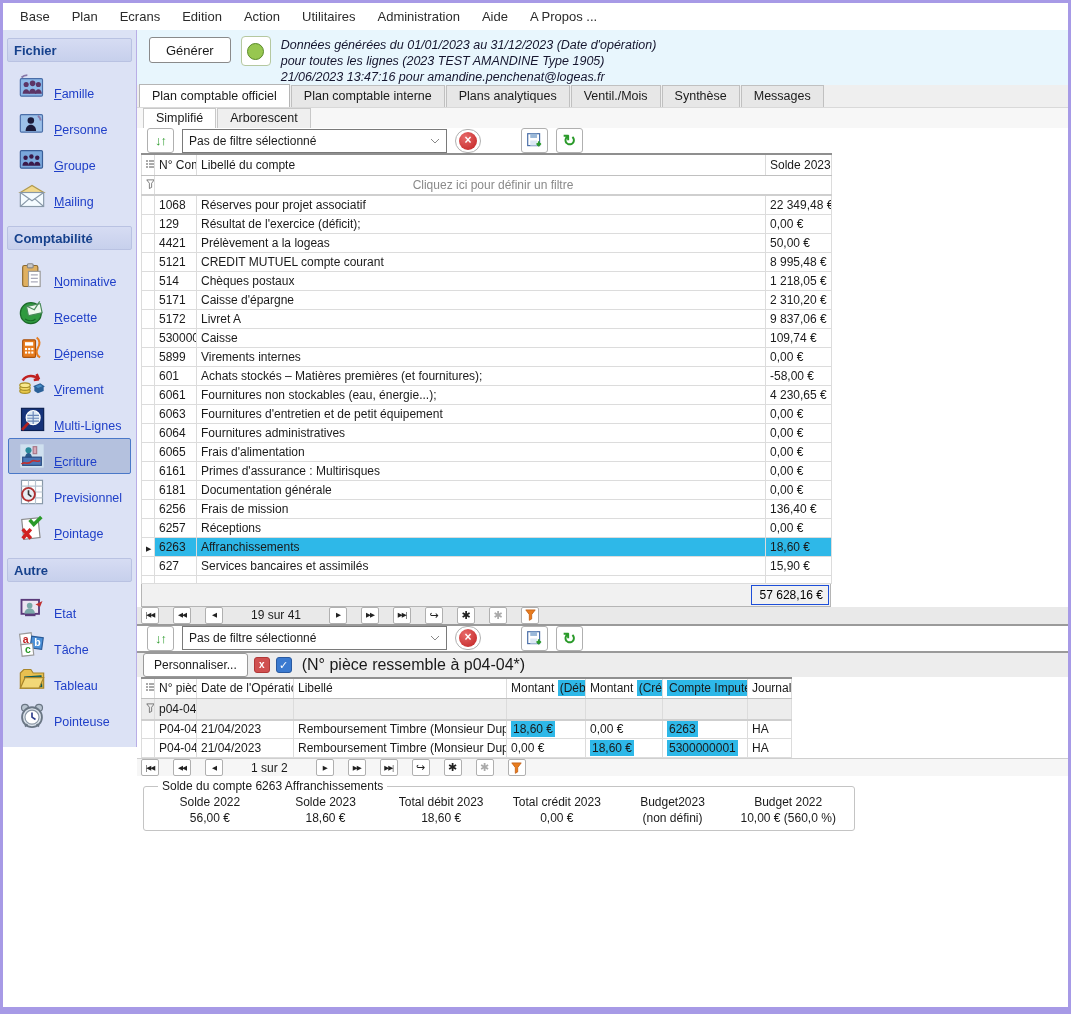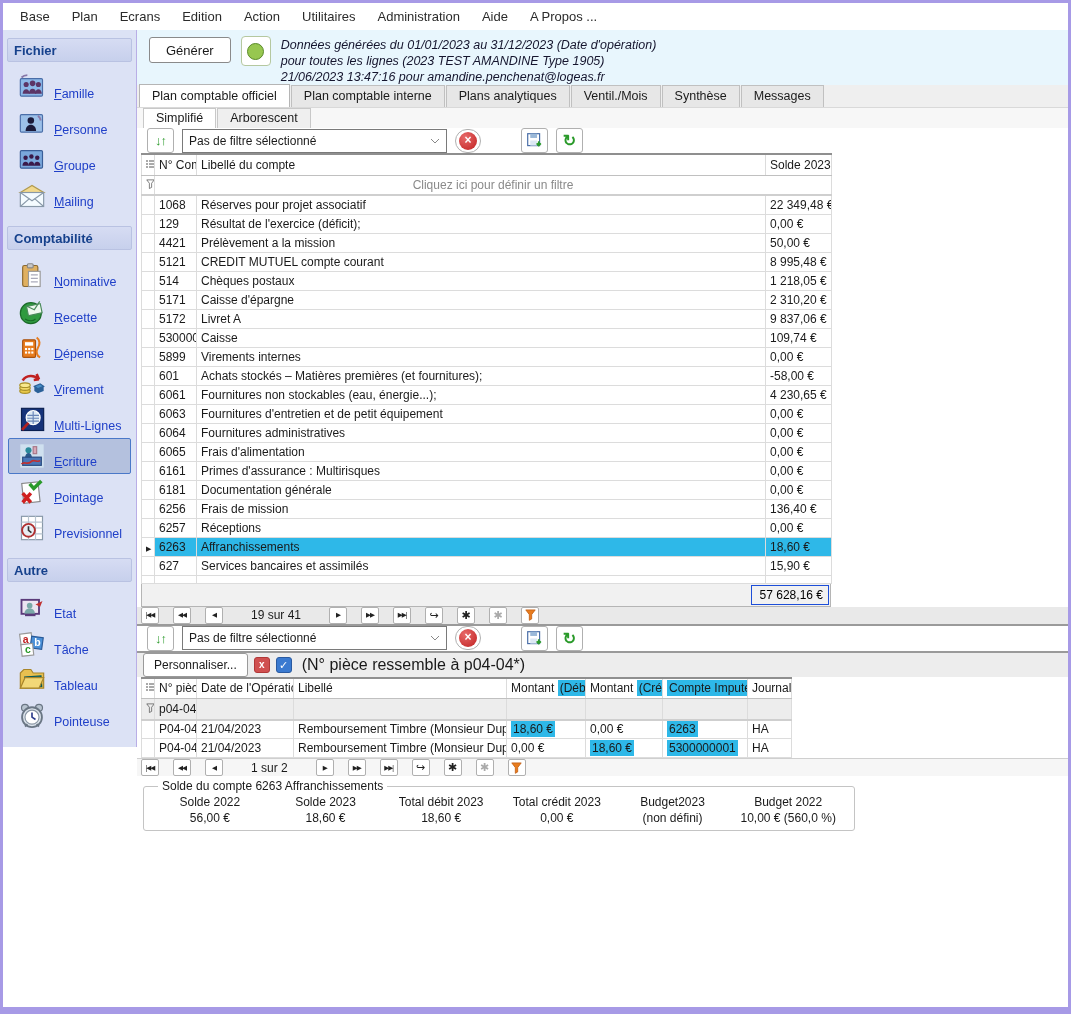--- a/index.html
+++ b/index.html
@@ -253,34 +253,34 @@
               <circle cx="9" cy="7" r="2.6" fill="#2a8a9a"></circle>
               <path d="M6 14c0-3 1.5-4.5 3-4.5s3 1.5 3 4.5z" fill="#2a5a8a"></path>
               <rect x="4" y="13" width="16" height="7" fill="#4a78b8" stroke="#2a4a80"></rect>
               <rect x="13" y="4" width="3" height="6" fill="#d8a8b8" stroke="#a87888"></rect>
               <path d="M3 19c2-3 5 1 8-2s5 1 8-1" stroke="#c03030" fill="none" stroke-width="1.4"></path>
             </svg>
           <span class="sb-label u1">Ecriture</span>
         </div>
         <div class="sb-item">
           <svg class="sb-icon" viewBox="0 0 24 24">
-              <rect x="4" y="4" width="14" height="17" fill="#fff" stroke="#888" transform="rotate(-6 11 12)"></rect>
-              <path d="M10 5l3.5 4L20 2.5" stroke="#2a9a2a" stroke-width="3" fill="none"></path>
-              <path d="M4 13l7 8M11 13l-7 8" stroke="#d02020" stroke-width="3" fill="none"></path>
-            </svg>
-          <span class="sb-label u1">Pointage</span>
-        </div>
-        <div class="sb-item">
-          <svg class="sb-icon" viewBox="0 0 24 24">
               <rect x="3" y="2" width="18" height="20" fill="#fff" stroke="#8898a8"></rect>
               <path d="M3 7h18M3 12h18M3 17h18M9 2v20M15 2v20" stroke="#b8c4d0" fill="none"></path>
               <circle cx="9" cy="14" r="5.5" fill="#e8eef4" stroke="#b03030" stroke-width="1.6"></circle>
               <path d="M9 10.5V14l2.5 2" stroke="#333" fill="none" stroke-width="1.4"></path>
             </svg>
           <span class="sb-label">Previsionnel</span>
+        </div>
+        <div class="sb-item">
+          <svg class="sb-icon" viewBox="0 0 24 24">
+              <rect x="4" y="4" width="14" height="17" fill="#fff" stroke="#888" transform="rotate(-6 11 12)"></rect>
+              <path d="M10 5l3.5 4L20 2.5" stroke="#2a9a2a" stroke-width="3" fill="none"></path>
+              <path d="M4 13l7 8M11 13l-7 8" stroke="#d02020" stroke-width="3" fill="none"></path>
+            </svg>
+          <span class="sb-label u1">Pointage</span>
         </div>
       </div>
 
       <div class="sb-section-header">Autre</div>
       <div class="sb-items">
         <div class="sb-item">
           <svg class="sb-icon" viewBox="0 0 24 24">
               <rect x="3" y="5" width="15" height="12" fill="#ece4f2" stroke="#5a3a7a" stroke-width="1.6"></rect>
               <circle cx="10" cy="10" r="2.4" fill="#7aa8a8"></circle>
               <path d="M5.5 17c0-3 2-4.6 4.5-4.6s4.5 1.6 4.5 4.6z" fill="#7aa8a8"></path>
@@ -412,21 +412,21 @@
               <tr class="datarow">
                 <td class="gutter"></td>
                 <td>129</td>
                 <td>Résultat de l'exercice (déficit);</td>
                 <td class="num">0,00 €</td>
               </tr>
 
               <tr class="datarow">
                 <td class="gutter"></td>
                 <td>4421</td>
-                <td>Prélèvement a la mission</td>
+                <td>Prélèvement a la logeas</td>
                 <td class="num">50,00 €</td>
               </tr>
 
               <tr class="datarow">
                 <td class="gutter"></td>
                 <td>5121</td>
                 <td>CREDIT MUTUEL compte courant</td>
                 <td class="num">8 995,48 €</td>
               </tr>
 

